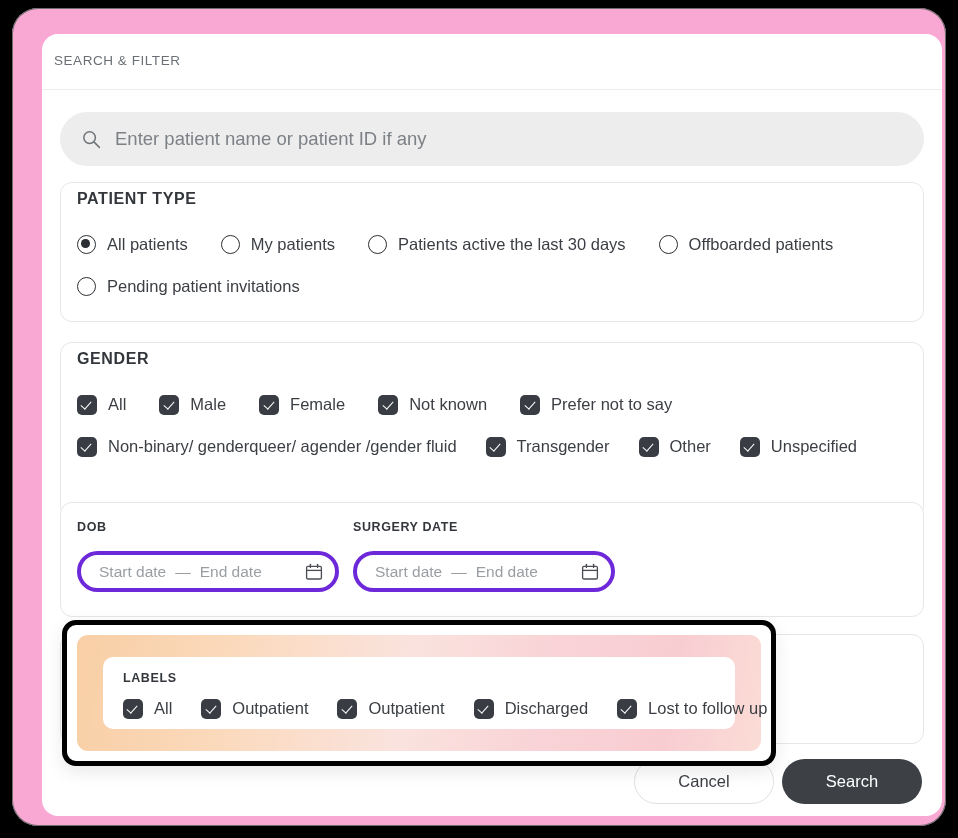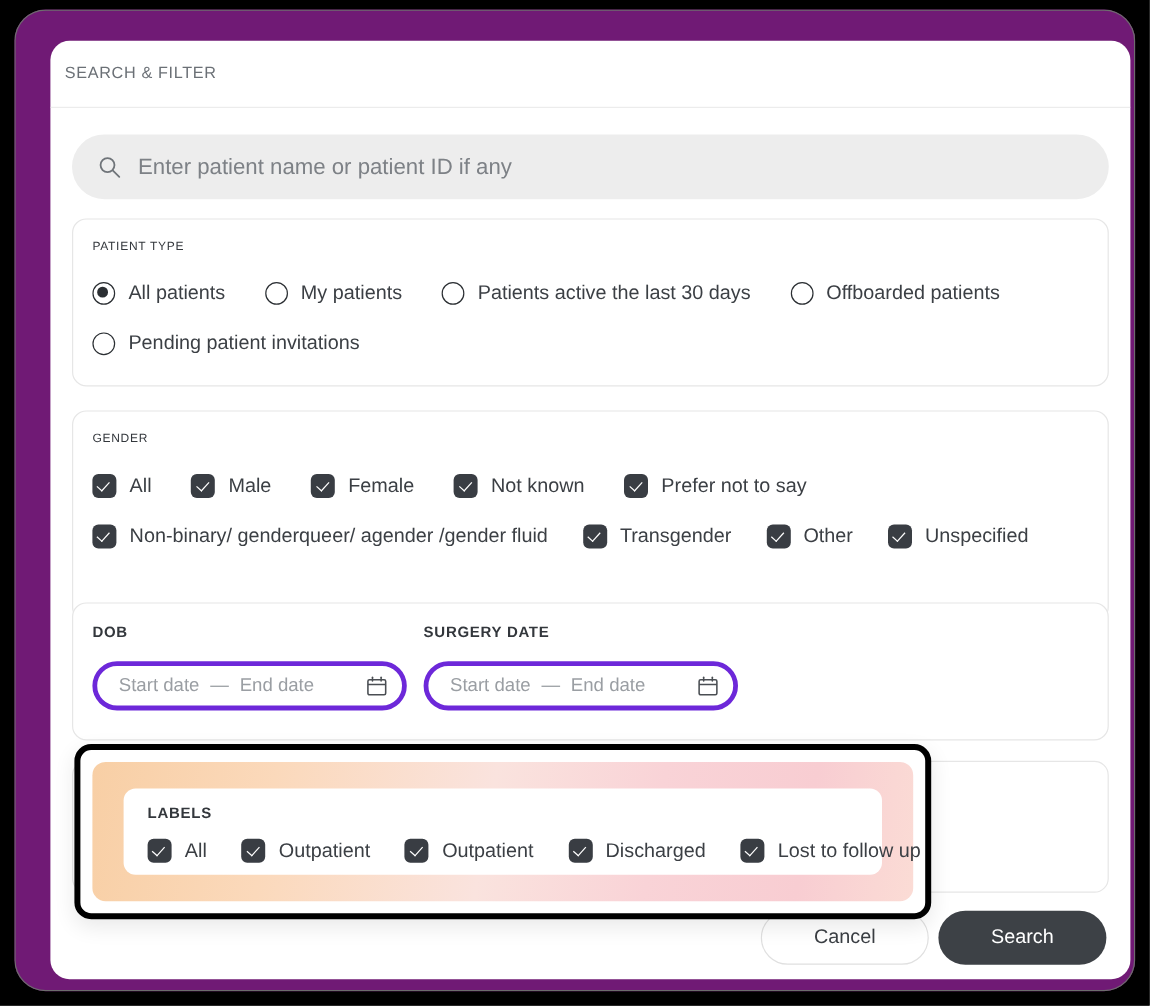--- a/index.html
+++ b/index.html
@@ -12,21 +12,21 @@
     overflow: hidden;
   }
 
   
   #device-frame {
     position: absolute;
     left: 12px;
     top: 8px;
     width: 934px;
     height: 818px;
-    background: #701a75;
+    background: #f9a8d4;
     border-radius: 26px;
     box-shadow: 0 0 0 1px #6d6d6d inset;
   }
 
   
   #modal {
     position: absolute;
     left: 30px;
     top: 26px;
     width: 900px;
@@ -84,37 +84,37 @@
     position: absolute;
     left: 18px;
     width: 864px;
     background: #ffffff;
     border: 1px solid #e6e6e6;
     border-radius: 12px;
   }
   .card-title {
     position: absolute;
     left: 16px;
-    top: 17px;
-    font-size: 10px;
-    font-weight: normal;
+    top: 7px;
+    font-size: 16px;
+    font-weight: bold;
     letter-spacing: 0.6px;
     color: #33373c;
   }
 
   
   .opt-row {
     position: absolute;
     left: 16px;
     display: flex;
     align-items: center;
   }
   .opt {
     display: flex;
-    align-items: flex-end;
+    align-items: flex-start;
     cursor: pointer;
   }
   .opt-label {
     font-size: 16.5px;
     color: #3b3f44;
     white-space: nowrap;
   }
 
   
   .radio {

